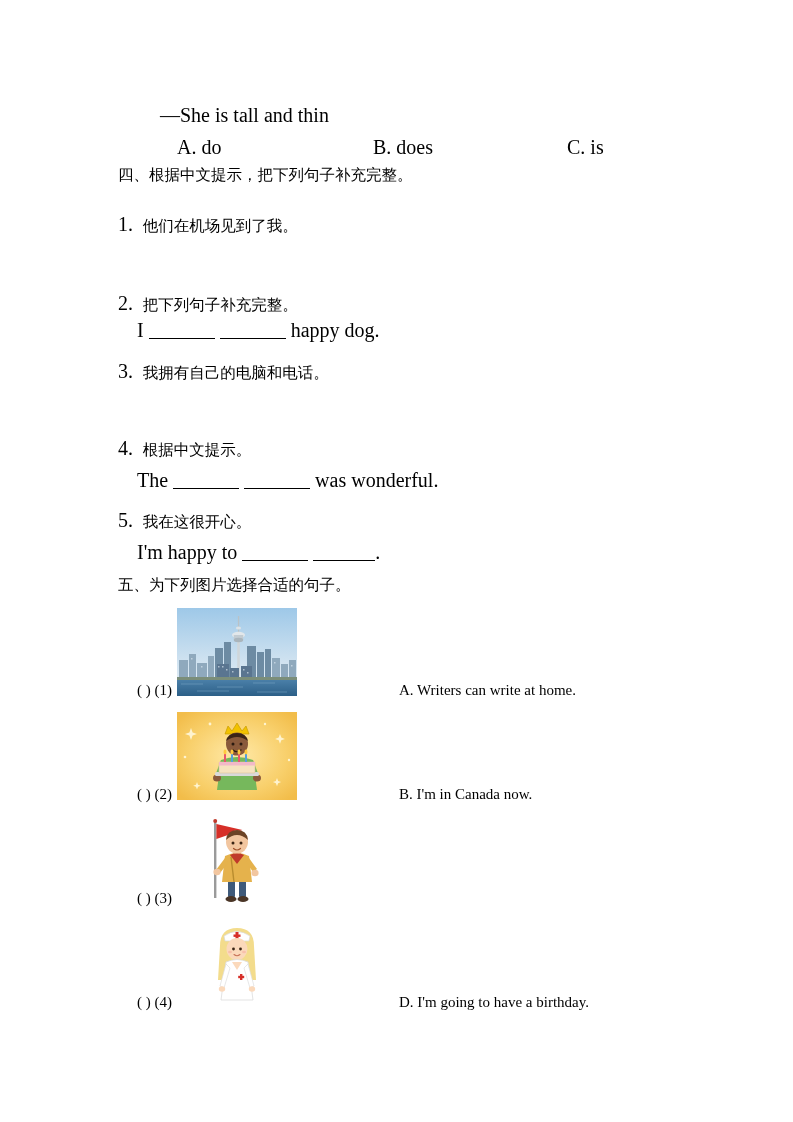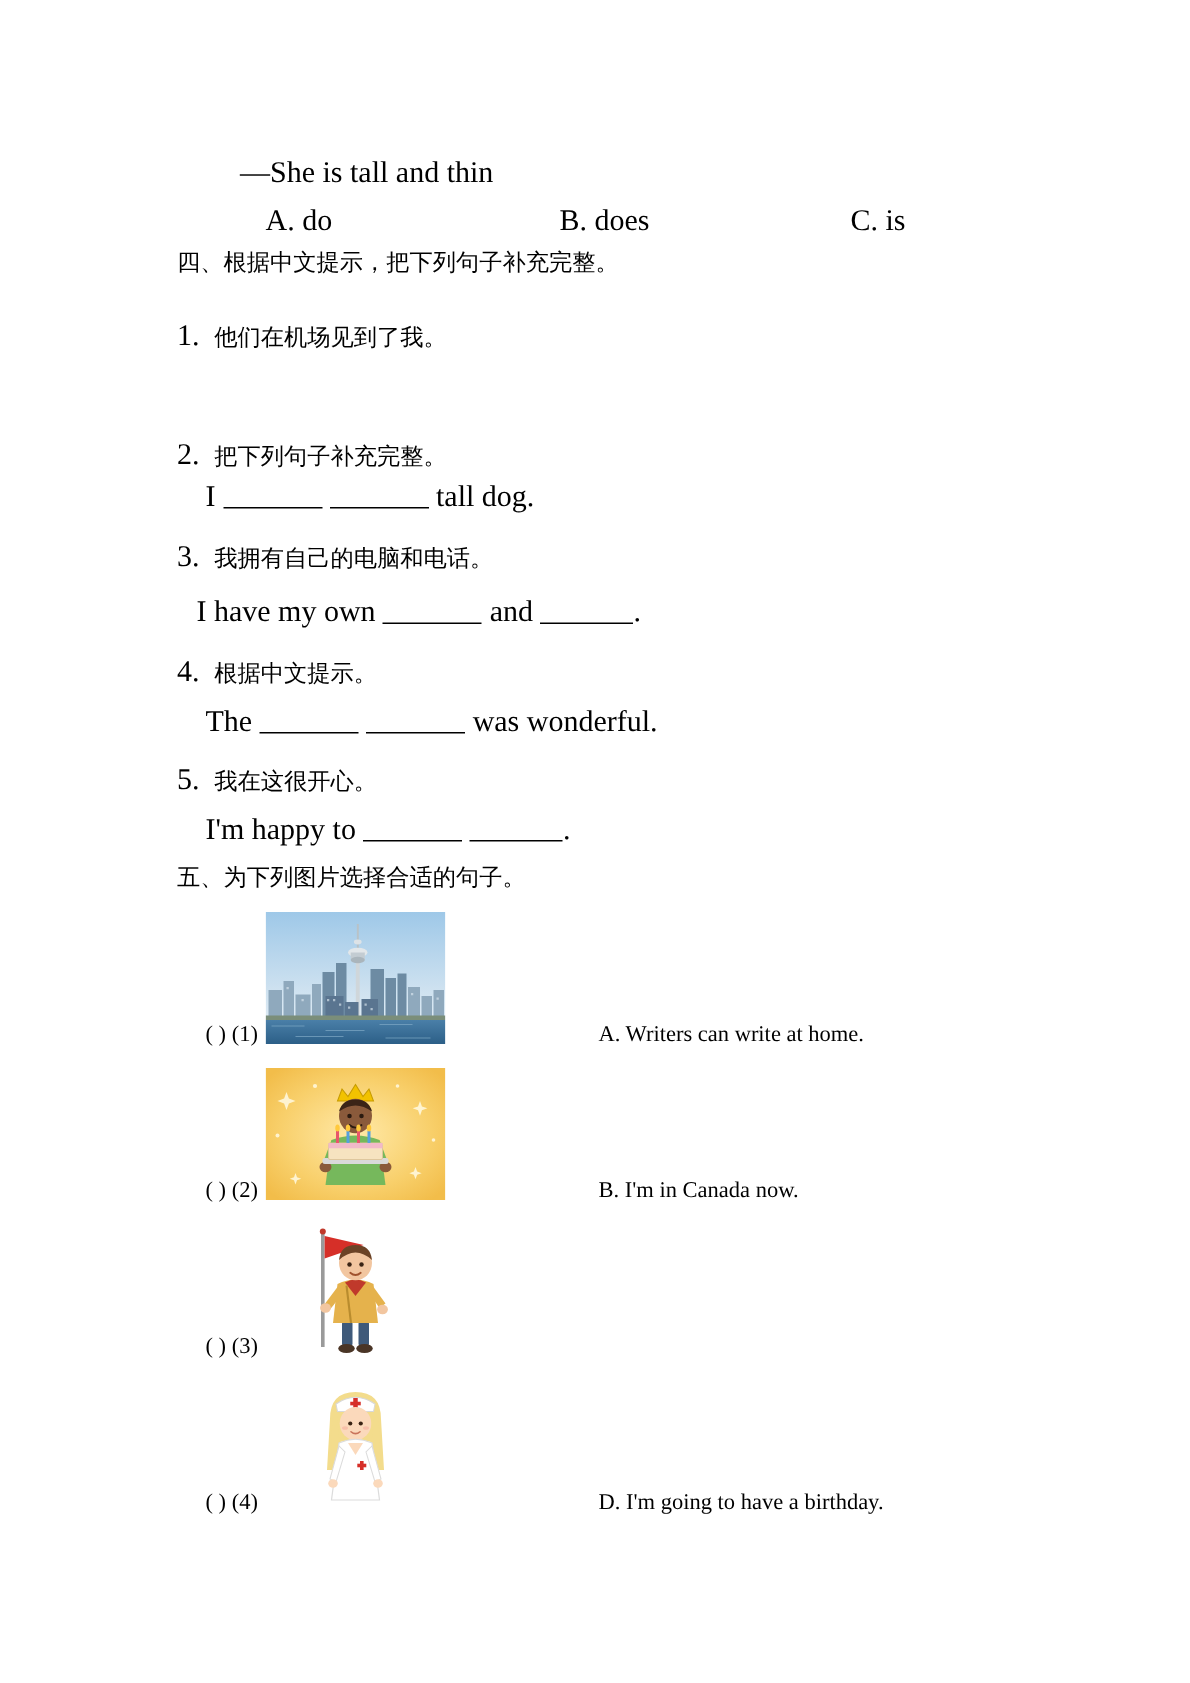--- a/index.html
+++ b/index.html
@@ -101,32 +101,26 @@
   </div>
 
   <div class="line" style="left:118px; top:291px;">
     <span class="en">2.</span>
     <span class="cn" style="margin-left:6px;">把下列句子补充完整。</span>
   </div>
   <div class="line en" style="left:137px; top:318px;">
     <span>I</span>
     <span class="blank b-long"></span>
     <span class="blank b-long"></span>
-    <span>tall dog.</span>
+    <span>happy dog.</span>
   </div>
 
   <div class="line" style="left:118px; top:359px;">
     <span class="en">3.</span>
     <span class="cn" style="margin-left:6px;">我拥有自己的电脑和电话。</span>
-  </div>
-  <div class="line en" style="left:131px; top:395px;">
-    <span>I have my own</span>
-    <span class="blank b-long"></span>
-    <span>and</span>
-    <span class="blank b-med"></span><span>.</span>
   </div>
 
   <div class="line" style="left:118px; top:436px;">
     <span class="en">4.</span>
     <span class="cn" style="margin-left:6px;">根据中文提示。</span>
   </div>
   <div class="line en" style="left:137px; top:468px;">
     <span>The</span>
     <span class="blank b-long"></span>
     <span class="blank b-long"></span>

